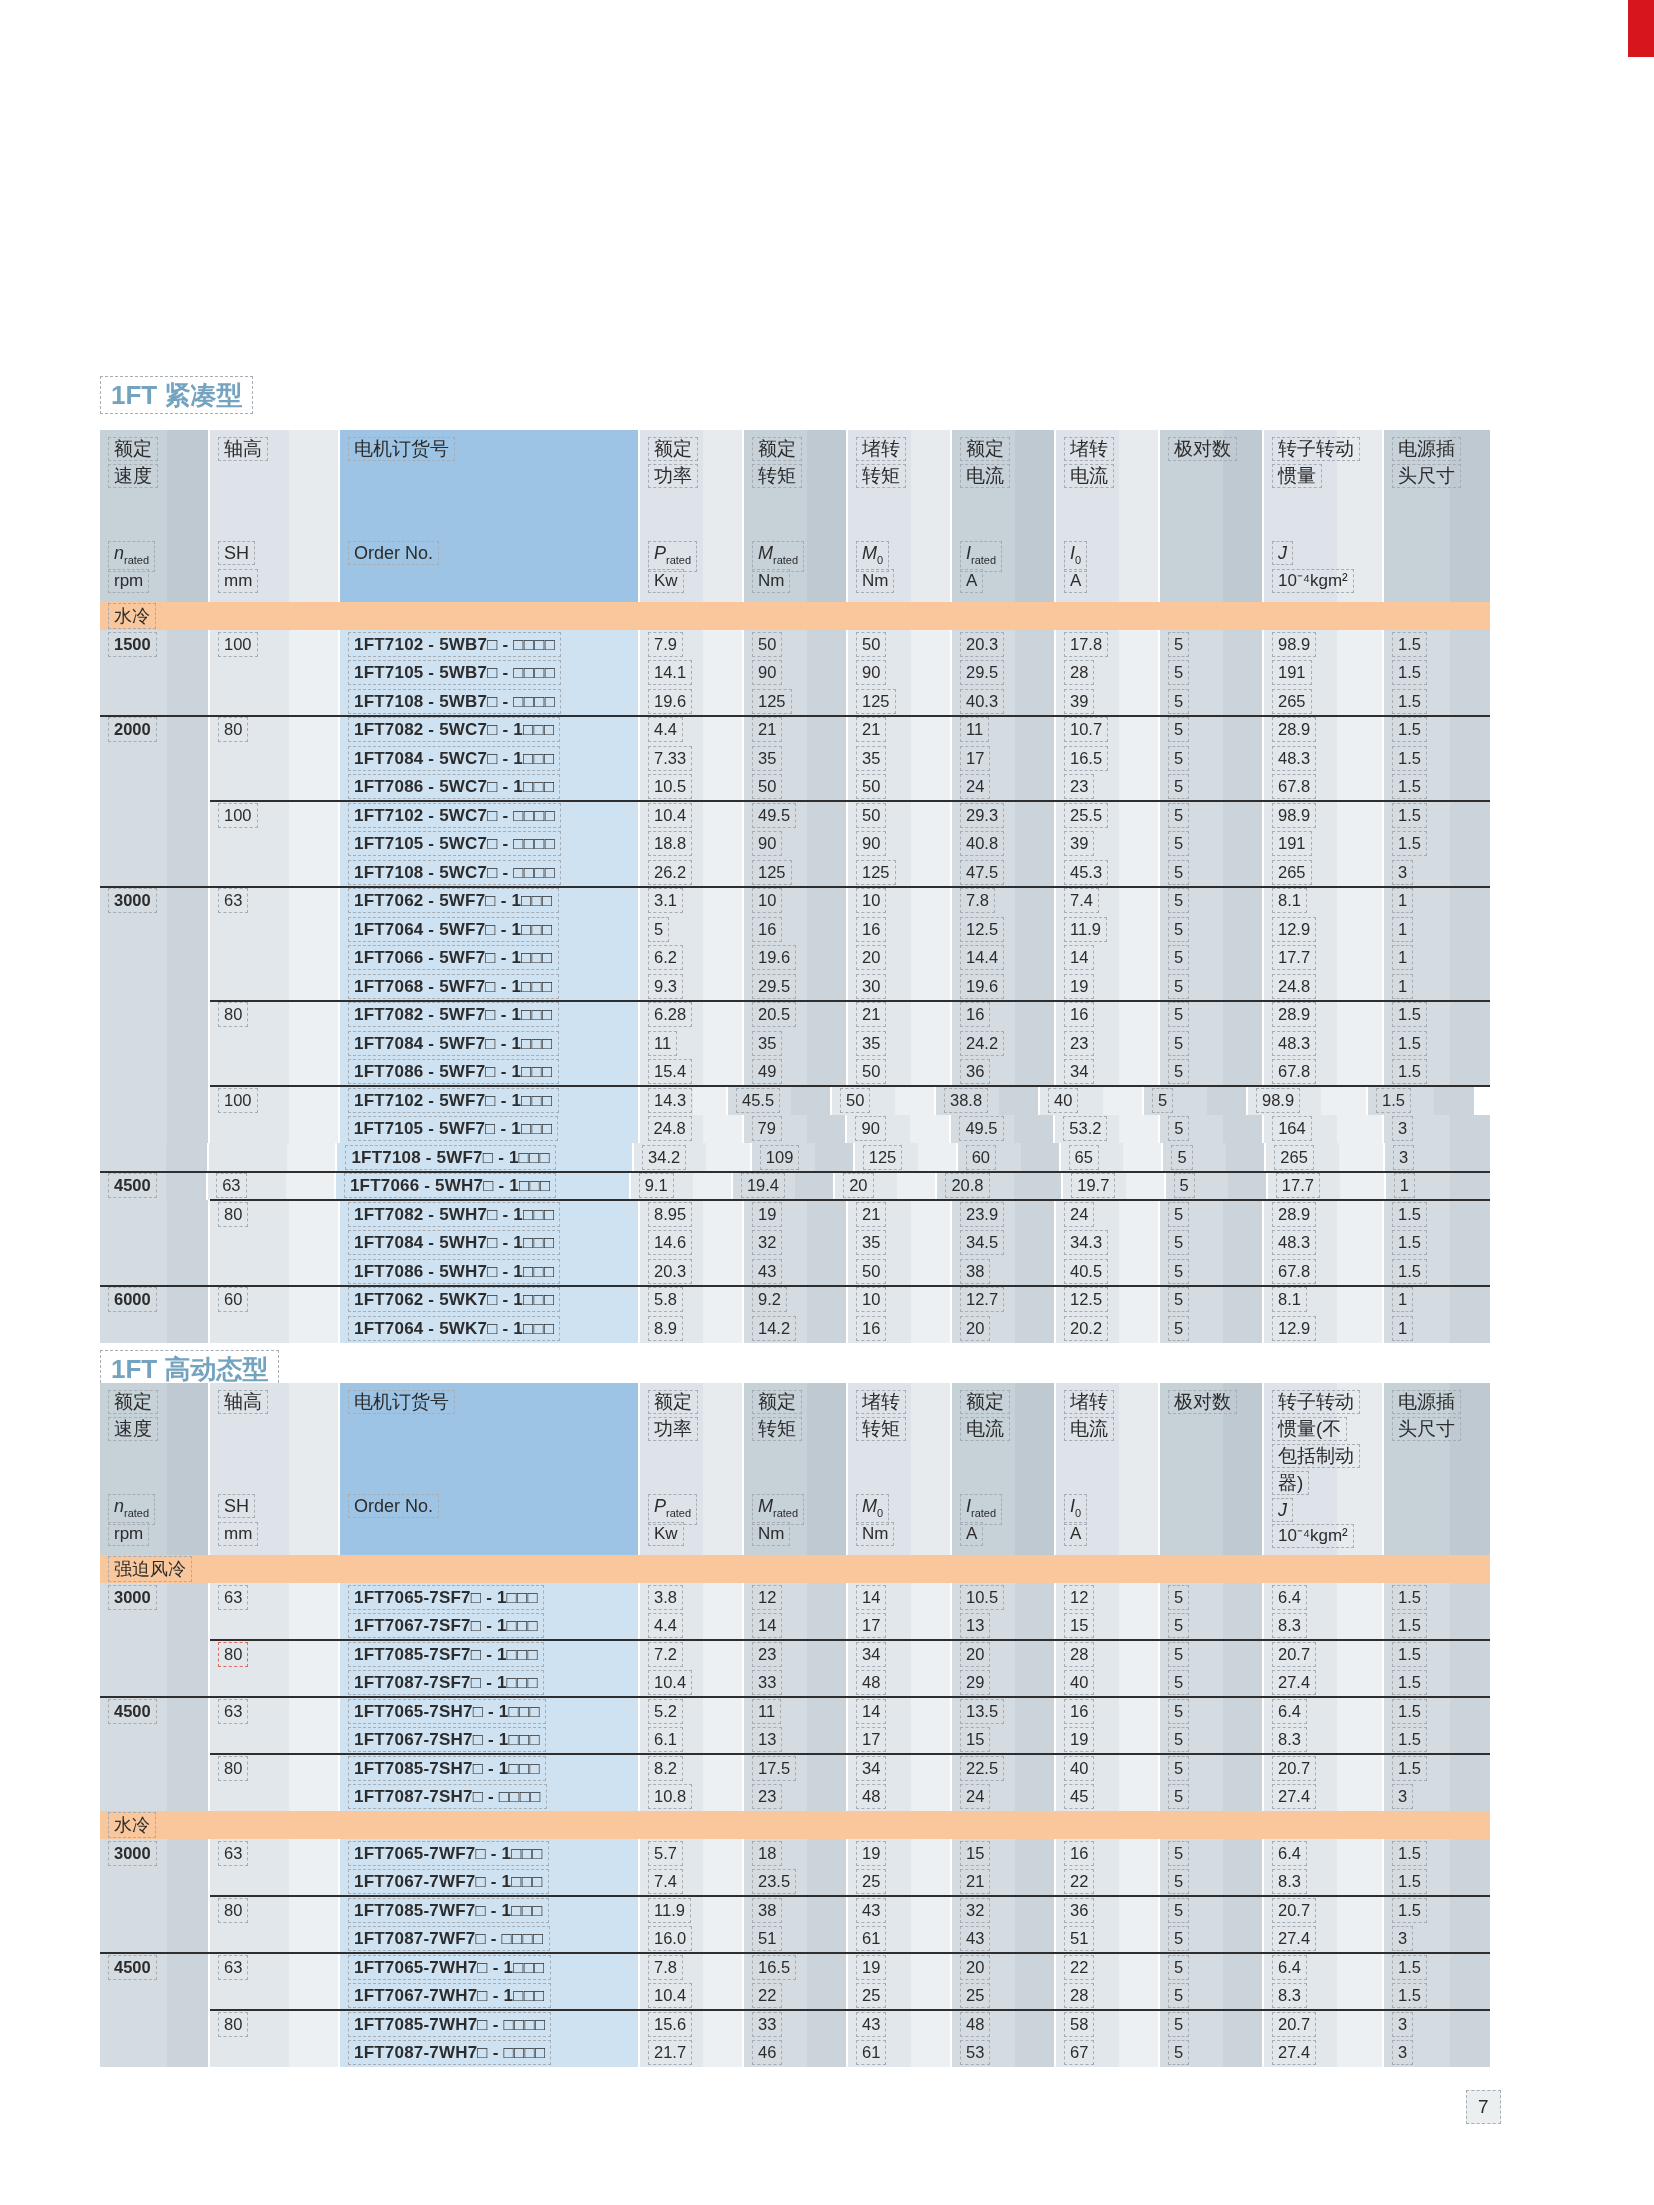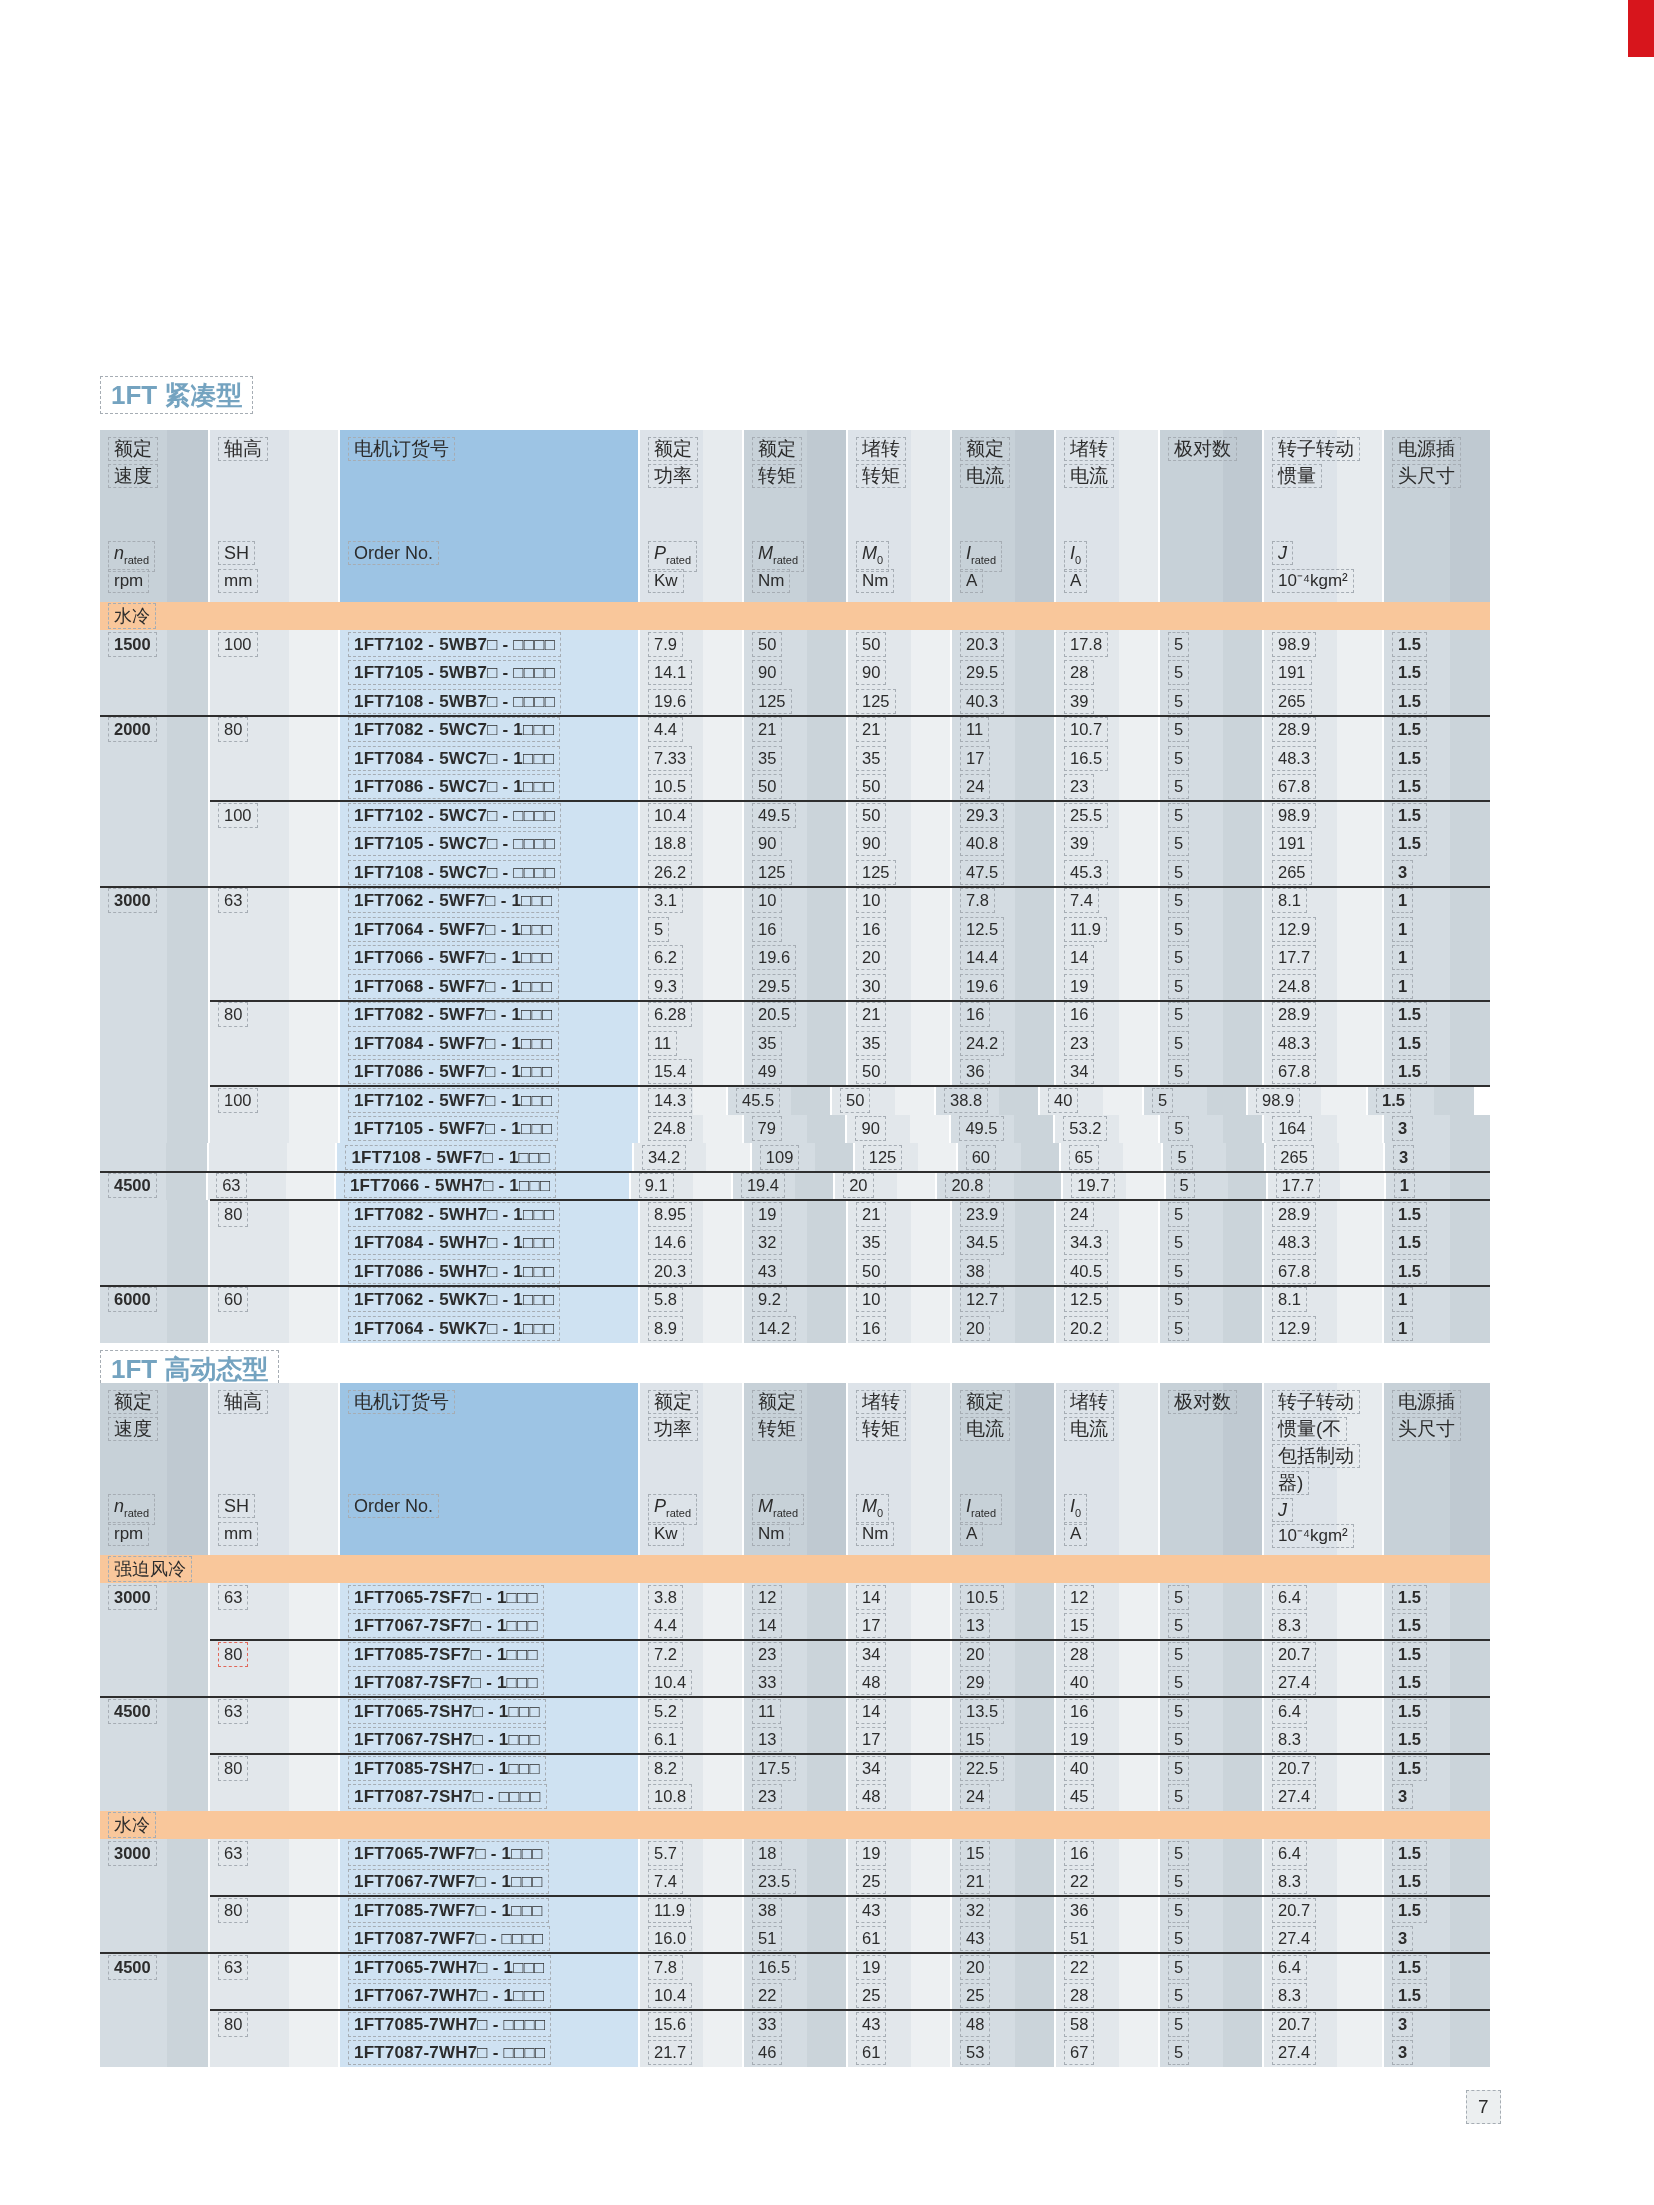--- a/index.html
+++ b/index.html
@@ -26,21 +26,21 @@
   .band{height:28px;display:flex;align-items:center;padding-left:8px;
         box-sizing:border-box;font-size:18px;}
   .band .box{line-height:24px;}
   .row{display:flex;height:28.5px;position:relative;}
   .row.group-line::before{content:"";position:absolute;left:0;right:0;top:-1px;
         border-top:2px solid #2e2e2e;z-index:3;}
   .row.sub-line::before{content:"";position:absolute;left:110px;right:0;top:-1px;
         border-top:2px solid #2e2e2e;z-index:3;}
   .td{box-sizing:border-box;border-right:2px solid #fff;display:flex;
       align-items:center;padding-left:8px;font-size:16.5px;}
-  .td:last-child{border-right:none;font-weight:bold;}
+  .td:last-child{border-right:none;}
   .val{padding:1px 5px;line-height:21px;}
   .order{font-weight:bold;font-size:17px;letter-spacing:.2px;}
   .speed{font-weight:bold;}
   .redbox{border-color:#e0685a;}
   
   .h-dark{background:linear-gradient(90deg,#c7d1d8 0 62%,#bfc9d1 62% 100%);}
   .h-light{background:linear-gradient(90deg,#dde3e9 0 62%,#e7ebee 62% 100%);}
   .h-blue{background:#9dc4e4;}
   
   .d-dark{background:linear-gradient(90deg,#d4dce2 0 62%,#cbd4da 62% 100%);}

